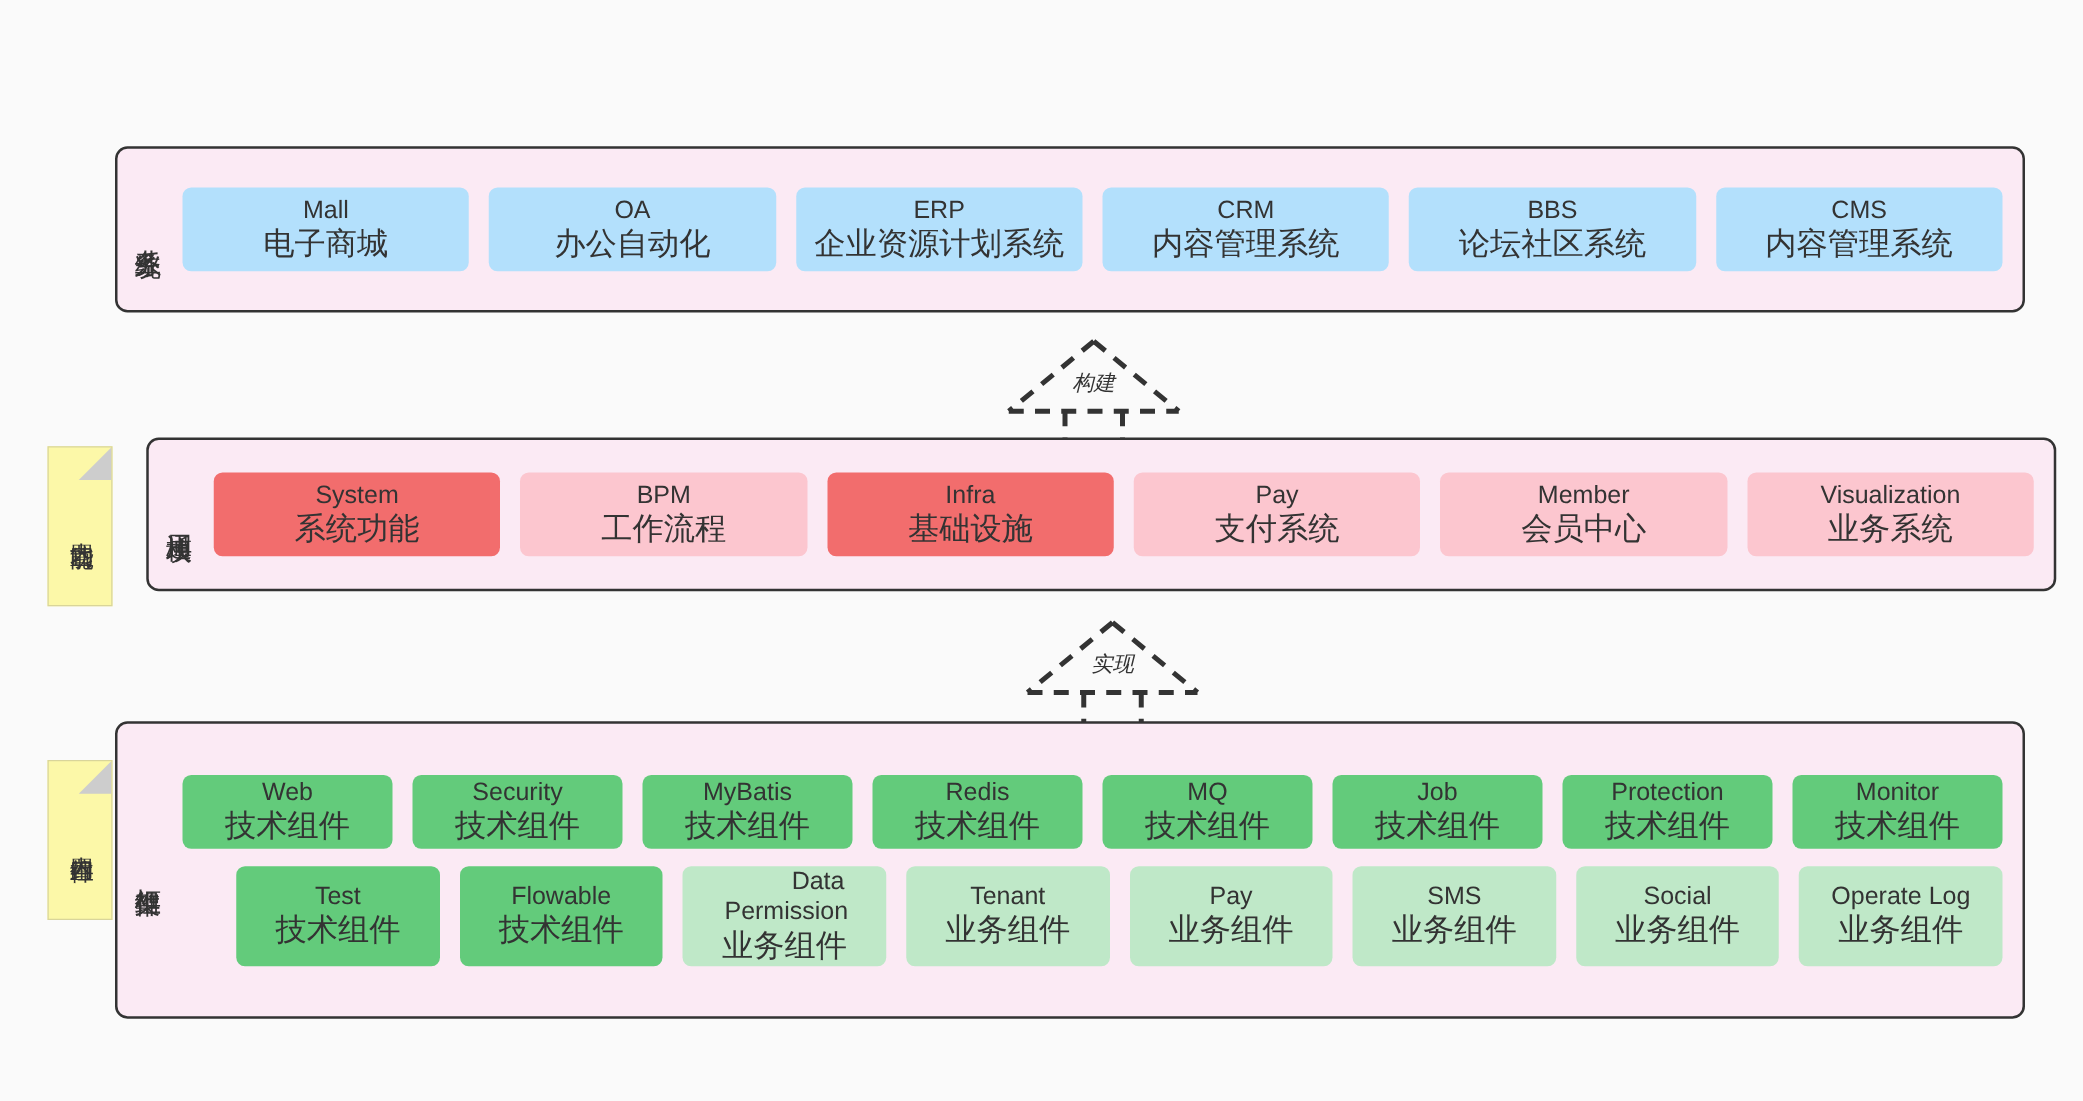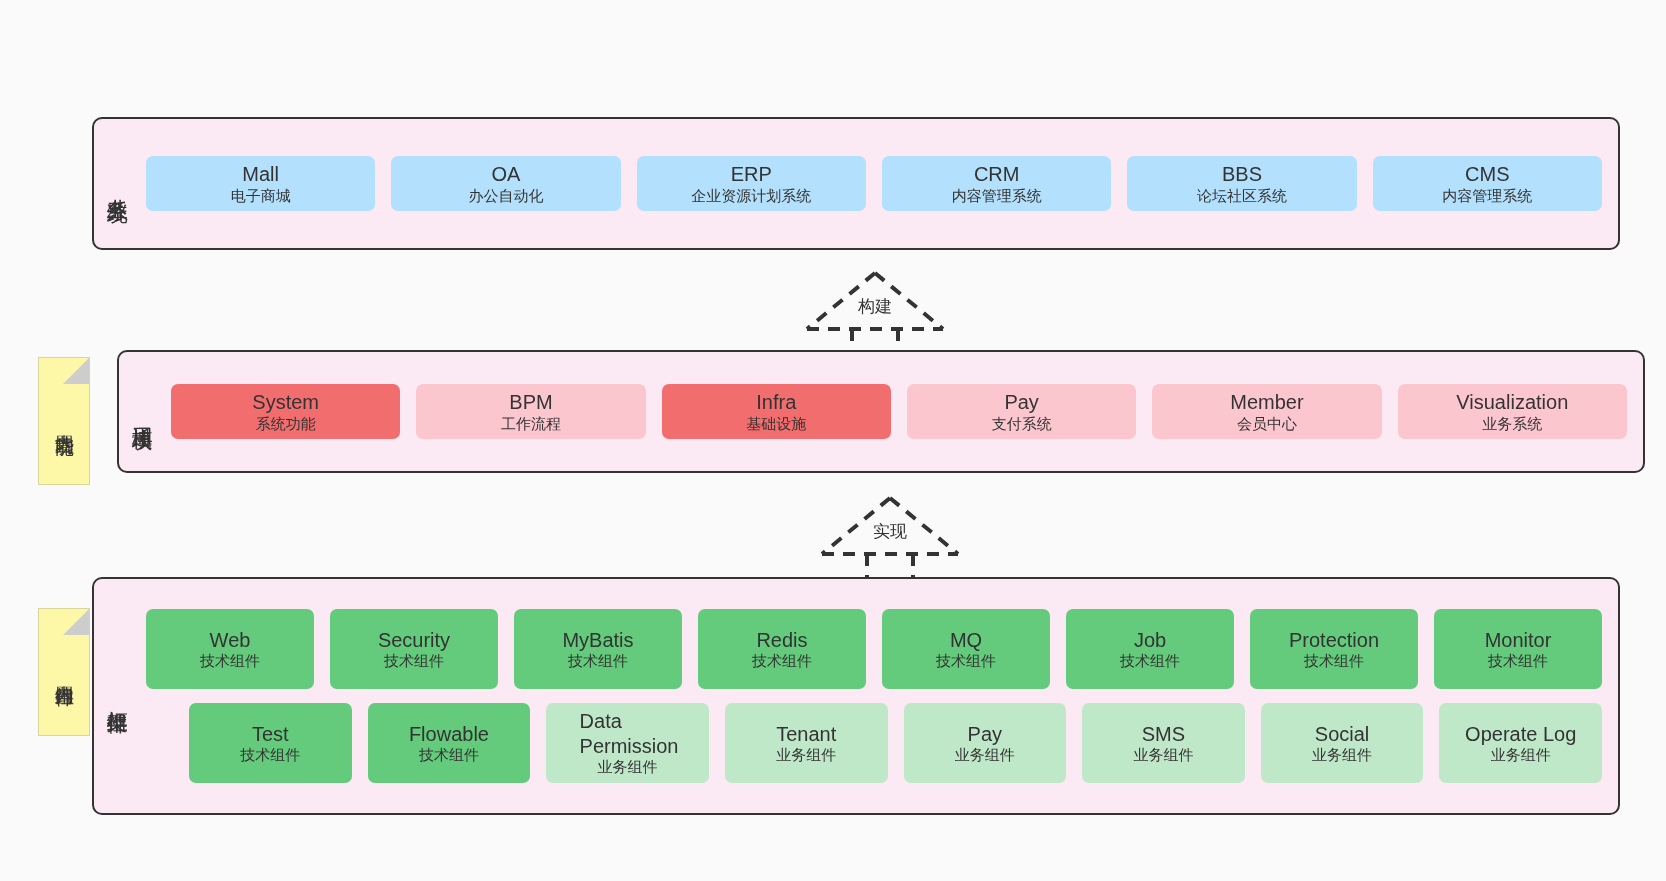--- a/index.html
+++ b/index.html
@@ -66,32 +66,32 @@
   }
 
   
   .node {
     flex: 1 1 0;
     border-radius: 7px;
     display: flex;
     flex-direction: column;
     align-items: center;
     justify-content: center;
-    text-align: left;
+    text-align: right;
     box-sizing: border-box;
     padding: 6px 4px;
     user-select: none;
   }
   .node .t-en {
     font-size: 20px;
     line-height: 1.22;
     color: #333333;
   }
   .node .t-cn {
-    font-size: 15px;
+    font-size: 25px;
     line-height: 1.22;
     color: #333333;
   }
 
   .node.blue        { background: #b3e0fc; }
   .node.red         { background: #f26d6d; }
   .node.pink        { background: #fcc6cf; }
   .node.green       { background: #63cb7b; }
   .node.greenlight  { background: #bfe8c8; }
 
@@ -133,20 +133,21 @@
     position: absolute;
     left: 50%;
     transform: translateX(-50%);
     top: 28px;
     font-size: 17px;
     color: #333333;
     background: transparent;
     padding: 0 2px;
     white-space: nowrap;
     user-select: none;
+    font-style: italic;
   }
 </style>
 </head>
 <body>
 
 <div class="canvas">
 
   <div class="layer" id="layer-business" style="left:92px; top:117px; width:1528px; height:133px;">
     <div class="layer-title">业务系统</div>
     <div class="layer-body">
@@ -234,21 +235,21 @@
   </div>
 
   <div class="sticky" style="left:38px; top:608px; width:52px; height:128px;">
     <span>内置组件</span>
   </div>
 
   <div class="layer" id="layer-framework" style="left:92px; top:577px; width:1528px; height:238px;">
     <div class="layer-title">框架组件</div>
     <div class="layer-body">
 
-      <div class="row" style="height:80px;">
+      <div class="row" style="height:59px;">
         <div class="node green">
           <span class="t-en">Web</span>
           <span class="t-cn">技术组件</span>
         </div>
         <div class="node green">
           <span class="t-en">Security</span>
           <span class="t-cn">技术组件</span>
         </div>
         <div class="node green">
           <span class="t-en">MyBatis</span>

